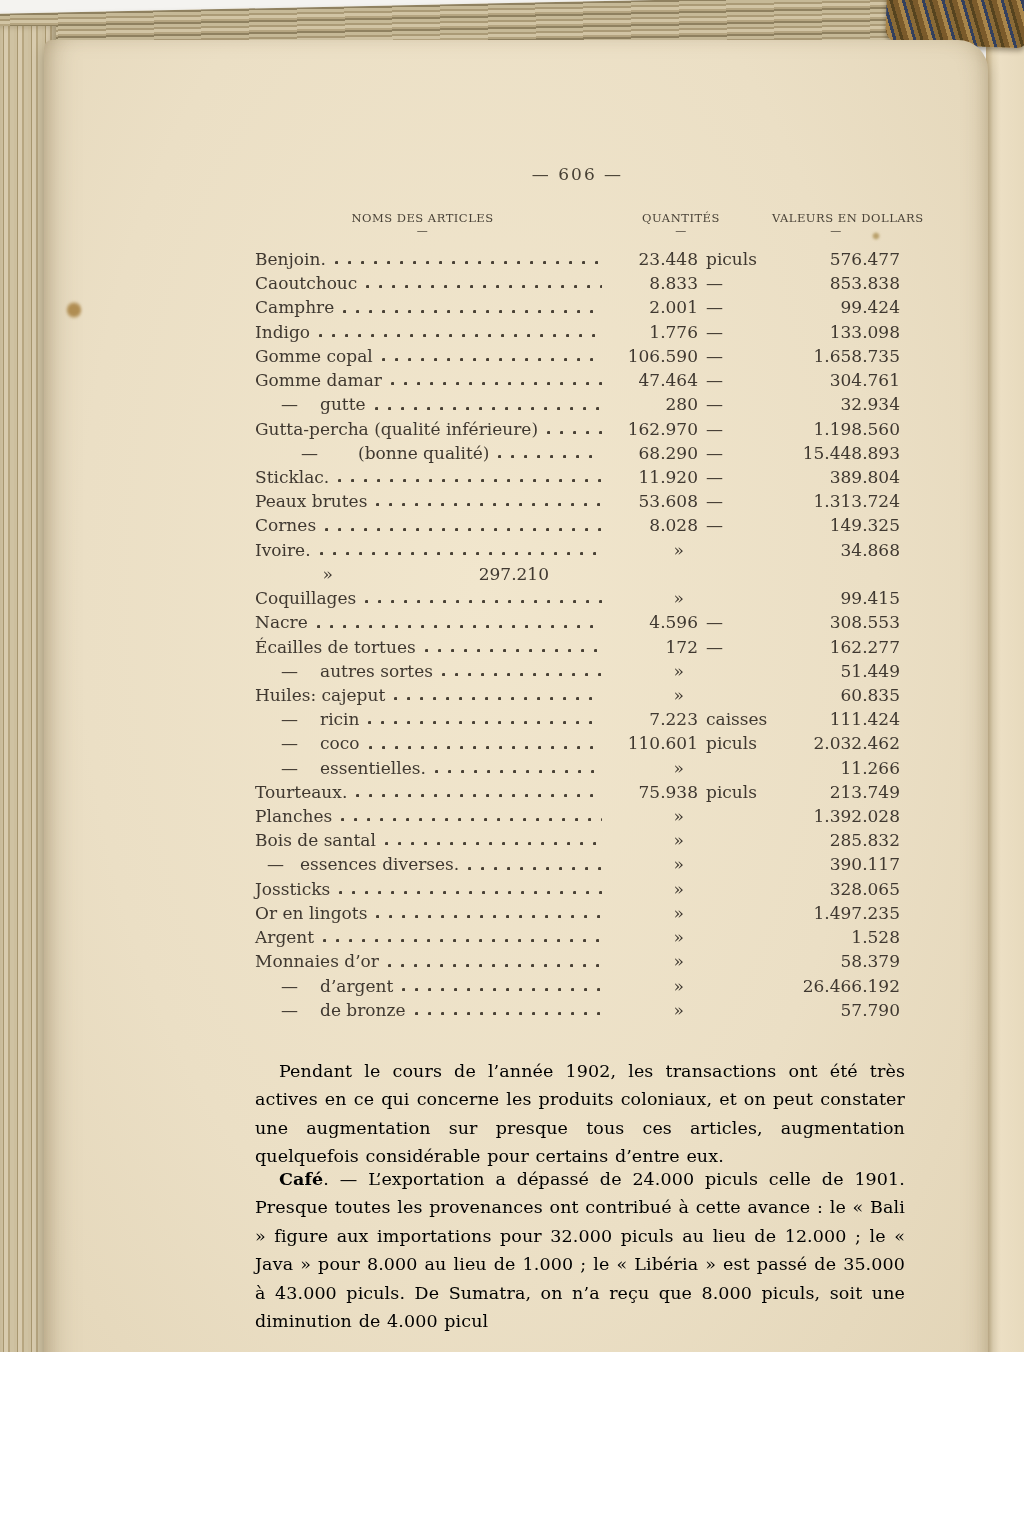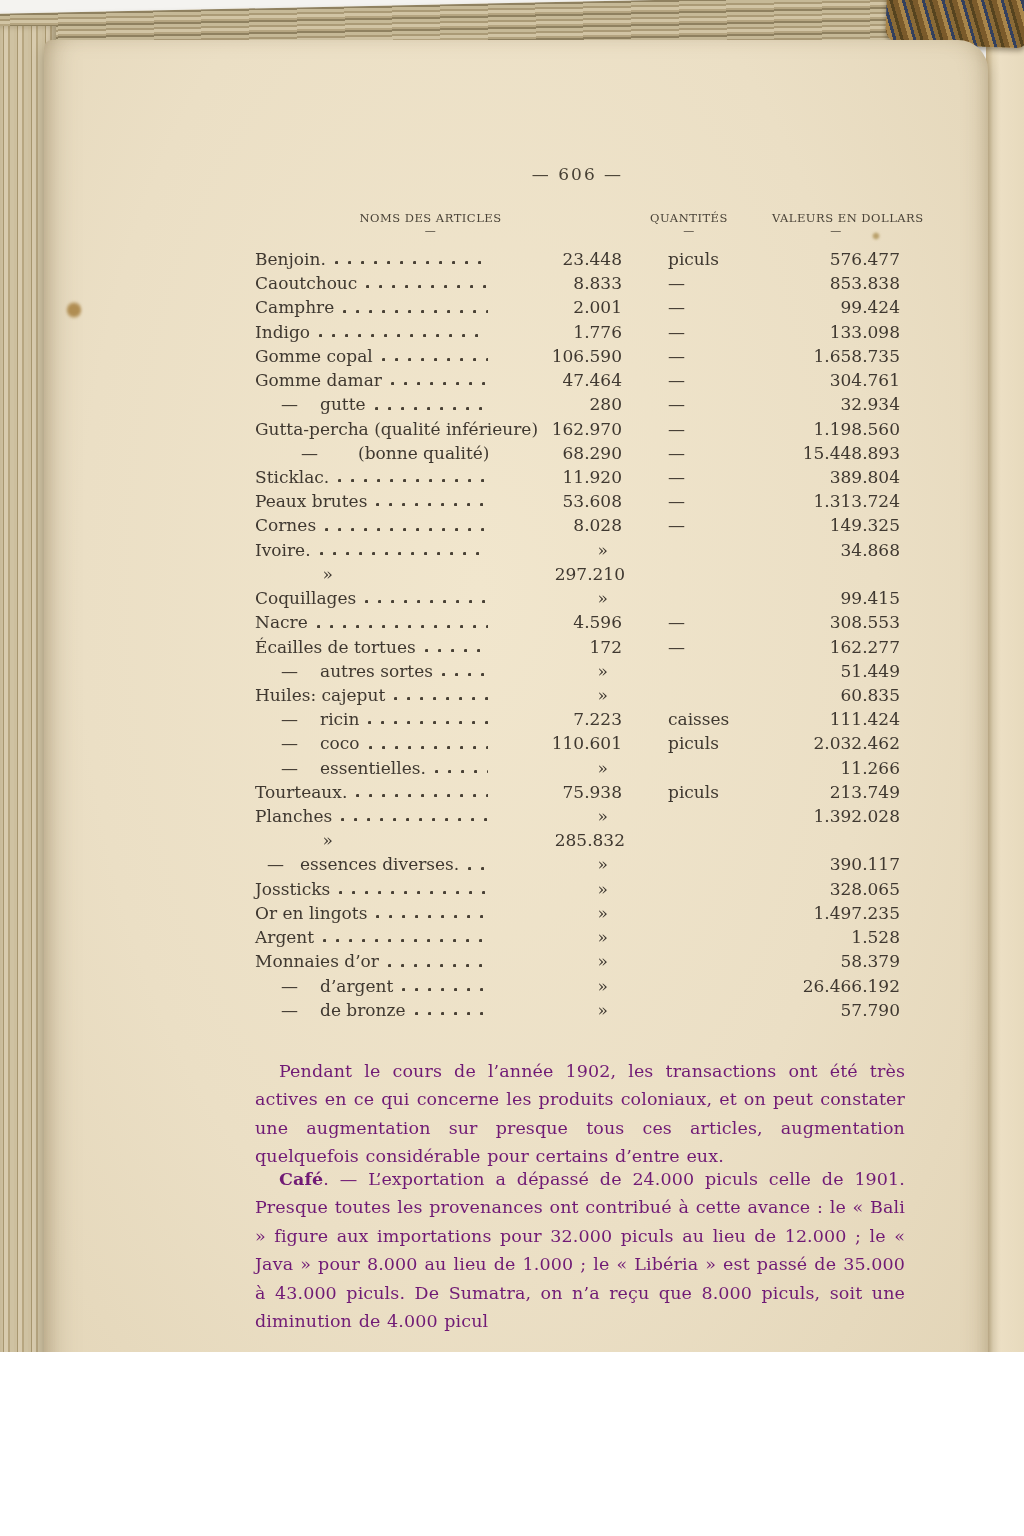--- a/index.html
+++ b/index.html
@@ -70,46 +70,46 @@
     background:#f2ecdb; transform:rotate(1.8deg); border-radius:2px 2px 10px 4px;
   }
   
   .content { position:absolute; left:0; top:0; width:1024px; height:1536px; z-index:6; }
   .pagenum {
     position:absolute; left:255px; top:164px; width:645px;
     text-align:center; font-size:17px; letter-spacing:2px; color:#474034;
   }
   .thead {
     position:absolute; left:255px; top:211px; width:645px; display:flex;
-    font-size:11.5px; letter-spacing:.5px; color:#4a4338; white-space:nowrap;
+    font-size:11.5px; letter-spacing:.5px; color:#4a4338; white-space:nowrap;gap:8px;
   }
   .thead .hname { flex:1; text-align:center; }
   .thead .hqty  { width:166px; text-align:center; }
   .thead .hval  { width:128px; text-align:center; }
   .thead .hrule { display:block; text-align:center; font-size:11px; margin-top:-1px; color:#4a4338; }
   .tbody { position:absolute; left:255px; top:247px; width:645px; font-size:17px; }
-  .trow  { display:flex; height:24.22px; line-height:24.22px;gap:38px; }
+  .trow  { display:flex; height:24.22px; line-height:24.22px; }
   .tname { flex:1; display:flex; align-items:baseline; min-width:0; white-space:nowrap; }
   .tdash { flex:0 0 auto; }
   .ind1 .tdash { margin-left:26px; } .ind1 .tlabel { margin-left:22px; }
   .ind2 .tdash { margin-left:46px; } .ind2 .tlabel { margin-left:40px;text-align:right; }
   .ind3 .tdash { margin-left:12px; } .ind3 .tlabel { margin-left:16px; }
   .leader {
     flex:1 1 auto; height:4px; align-self:flex-end; margin:0 4px 6px 9px;
     background-image:radial-gradient(circle at 1.6px 1.6px, #4a4236 1.35px, transparent 1.9px);
     background-size:13px 4px; background-repeat:repeat-x; background-position:left bottom;
   }
   .tqty  { width:92px; text-align:right; white-space:nowrap; }
   .tqty.guillemet { padding-right:14px; box-sizing:border-box; }
   .tunit { width:74px; text-align:left; padding-left:8px; box-sizing:border-box; white-space:nowrap; }
   .tval  { width:128px; text-align:right; white-space:nowrap; }
   .para {
     position:absolute; left:255px; width:650px;
     font-size:17.5px; line-height:28.6px; text-align:justify;
-    text-indent:24px; word-spacing:1px; letter-spacing:.1px; color:#701a75;
+    text-indent:24px; word-spacing:1px; letter-spacing:.1px; color:#000000;
   }
   .para-1 { top:1039px; }
   .para-2 { top:1147px; }
   .para .lead { font-weight:bold; }
   
   .footer-bar {
     position:absolute; left:0; top:1560px; width:1024px; height:27px; z-index:7;
     background:#fbfbfa; display:flex; align-items:center; justify-content:flex-end;
     padding-right:24px; box-sizing:border-box;
     font-family:"DejaVu Sans", sans-serif; font-size:16px; color:#616161;
@@ -363,20 +363,24 @@
         <div class="trow">
           <div class="tname">
             <span class="tlabel">Planches</span>
             <span class="leader"></span>
           </div>
           <div class="tqty guillemet">»</div>
           <div class="tunit"></div>
           <div class="tval">1.392.028</div>
         </div>
         <div class="trow">
+          <div class="tname">
+            <span class="tlabel">Bois de santal</span>
+            <span class="leader"></span>
+          </div>
           <div class="tqty guillemet">»</div>
           <div class="tunit"></div>
           <div class="tval">285.832</div>
         </div>
         <div class="trow">
           <div class="tname ind3">
             <span class="tdash">—</span>
             <span class="tlabel">essences diverses.</span>
             <span class="leader"></span>
           </div>

